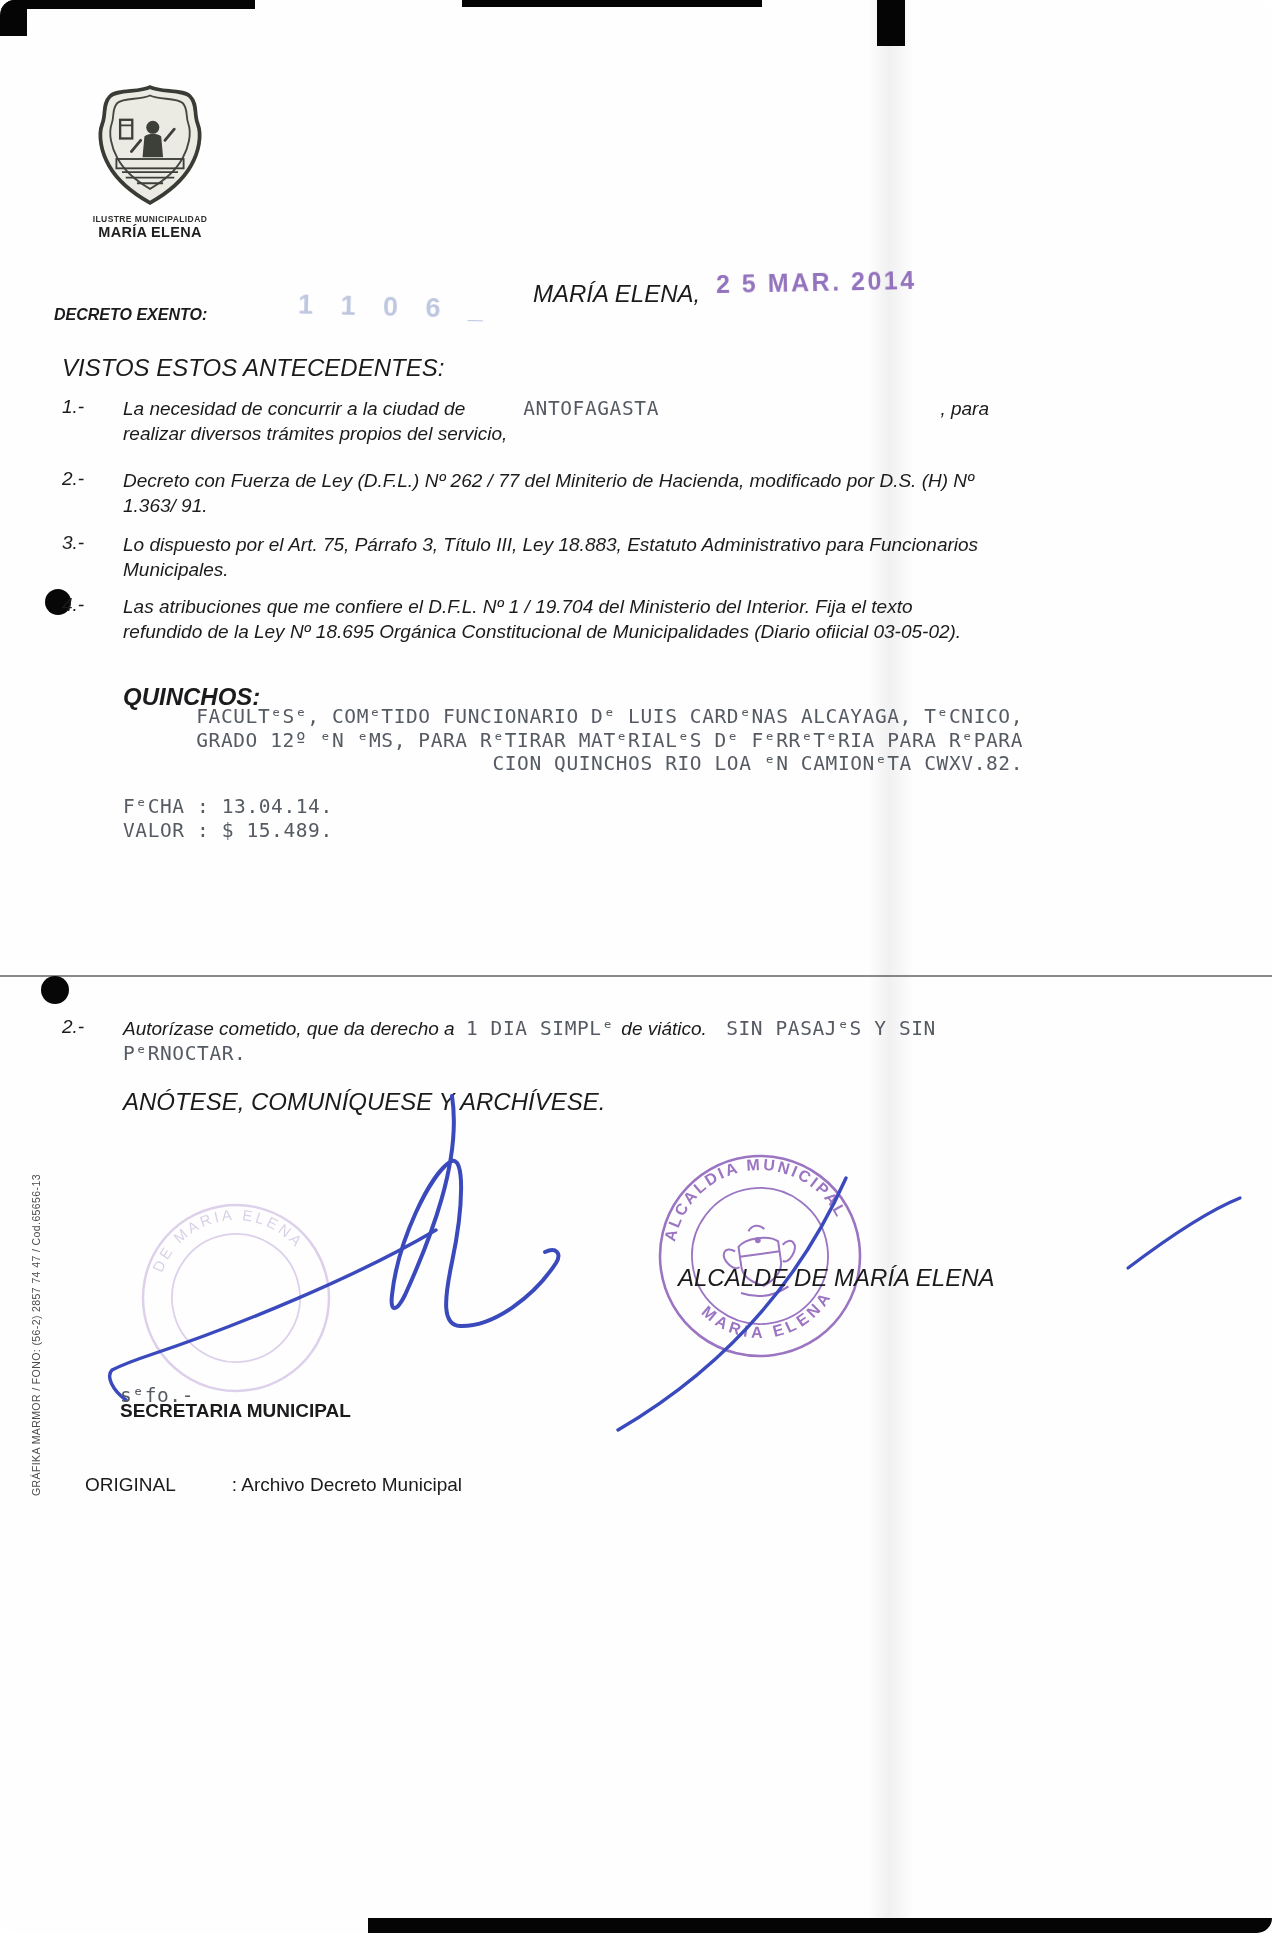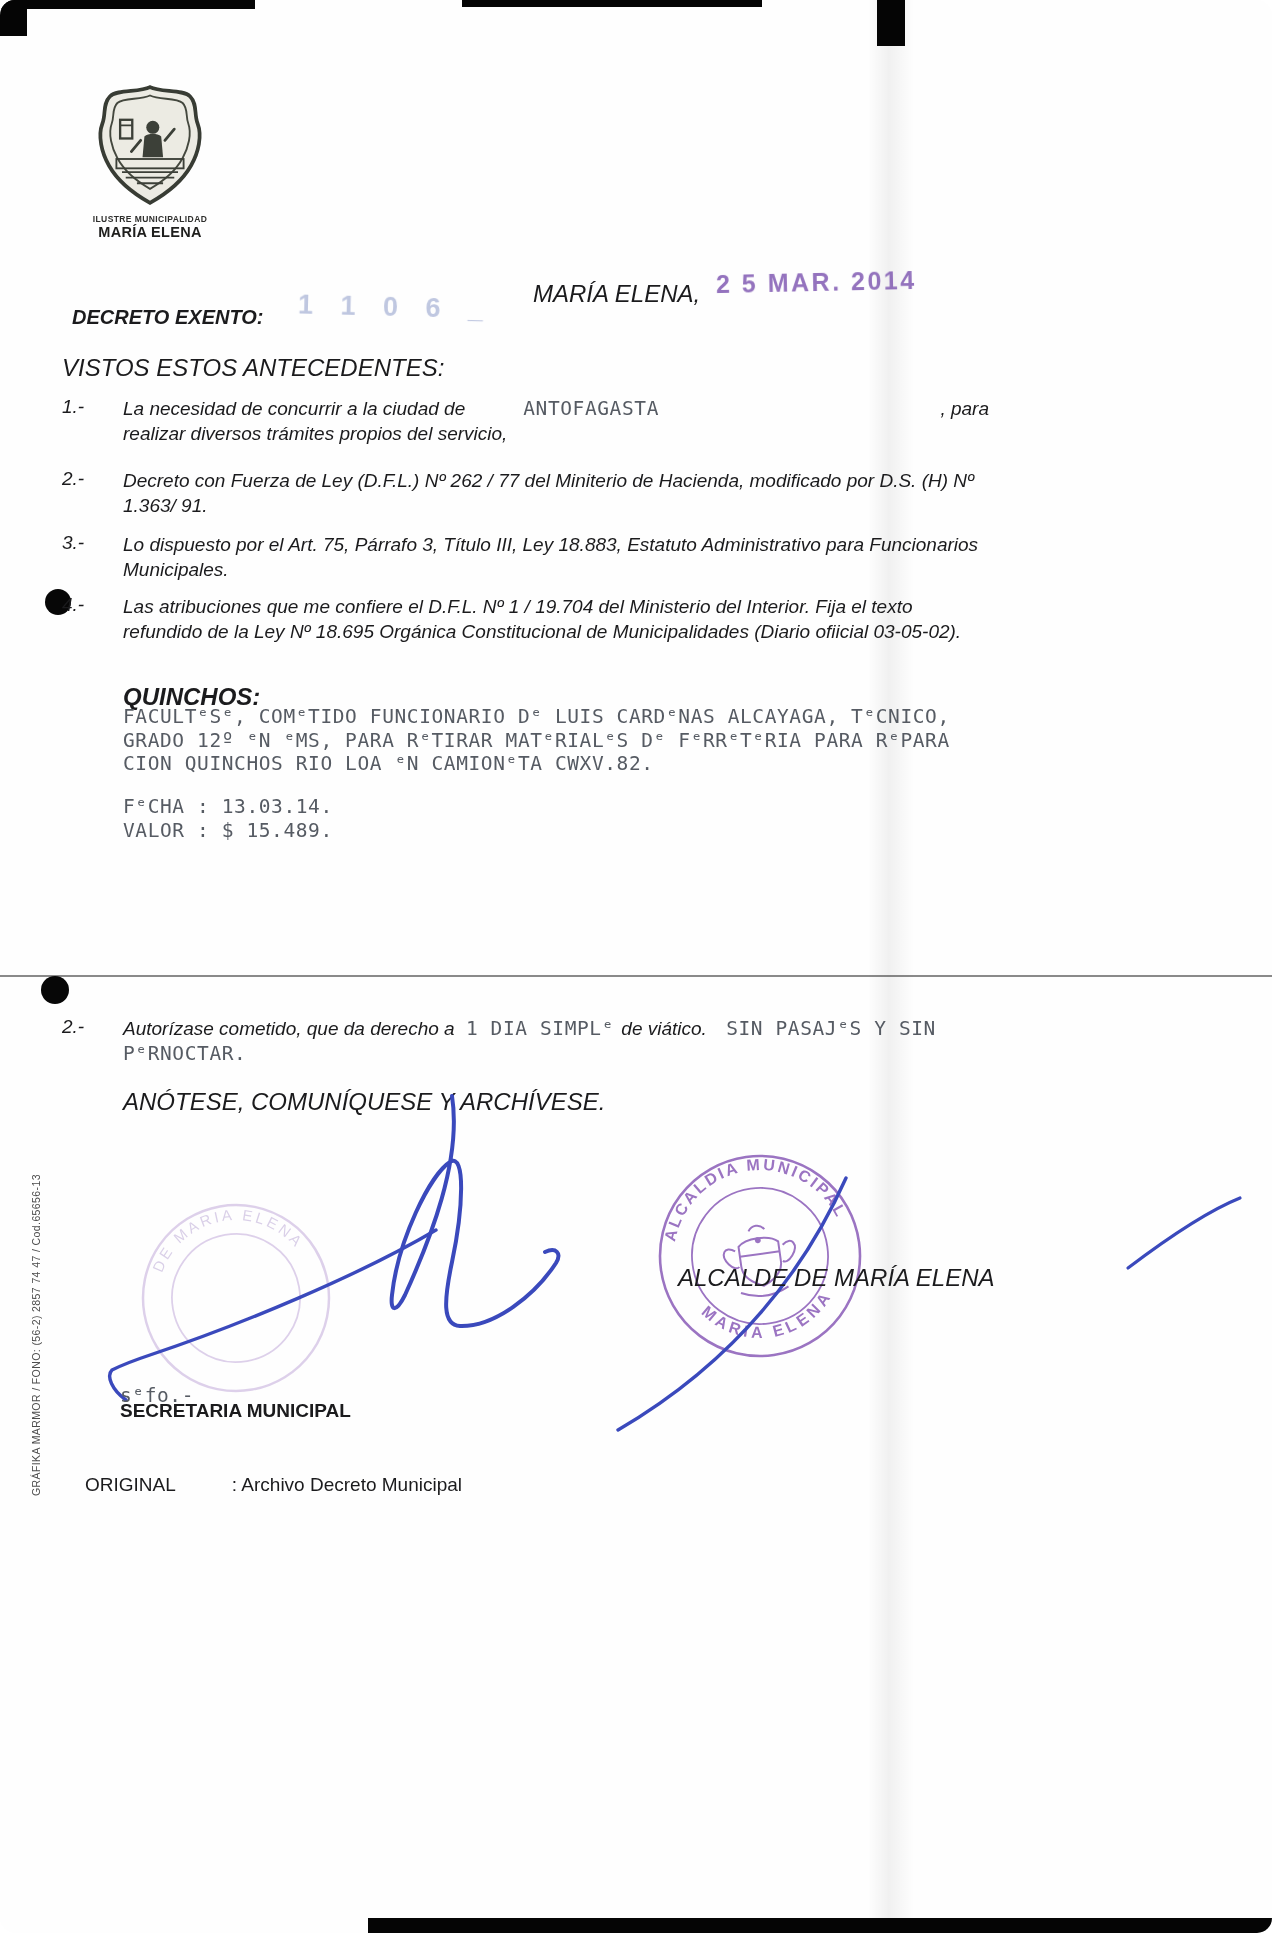--- a/index.html
+++ b/index.html
@@ -2,21 +2,21 @@
 <html><head>
 <meta charset="utf-8">
 <style>
   html,body{margin:0;padding:0;background:#ffffff;}
   .page{position:relative;width:1272px;height:1933px;background:#fefefe;overflow:hidden;
         font-family:"Liberation Sans",sans-serif;color:#1b1b1d;border-radius:15px;}
   .abs{position:absolute;}
   .it{font-style:italic;}
   .bold{font-weight:700;}
   .body-text{font-size:24px;line-height:1.32;}
-  .mono{font-family:"DejaVu Sans Mono","Liberation Mono",monospace;color:#565b63;}
+  .mono{font-family:"DejaVu Sans Mono","Liberation Mono",monospace;color:#565b63;text-align:right;}
   .typed{font-size:19.5px;letter-spacing:0.6px;line-height:23.5px;}
   .num-col{position:absolute;left:62px;font-style:italic;font-size:19px;}
   .item{position:absolute;left:123px;width:866px;font-style:italic;font-size:19px;line-height:1.34;}
   .scan-bar{position:absolute;background:#050505;}
   .hole{position:absolute;background:#070707;border-radius:50%;}
   .fold{position:absolute;left:868px;top:0;width:46px;height:1933px;
         background:linear-gradient(90deg,rgba(0,0,0,0) 0%,rgba(0,0,0,0.055) 45%,rgba(0,0,0,0) 100%);}
   .sep-line{position:absolute;left:0;top:975px;width:1272px;height:2px;background:#3c3c3c;opacity:.6;}
   .seal{position:absolute;left:78px;top:82px;width:144px;text-align:center;}
   .seal-cap1{font-size:8.5px;font-weight:700;letter-spacing:.4px;margin-top:2px;color:#2e2e2c;}
@@ -62,21 +62,21 @@
       <rect x="24" y="82" width="72" height="10" fill="none" stroke="#3c4038" stroke-width="2"></rect>
       <path d="M30,96 L90,96 M34,102 L86,102" stroke="#3c4038" stroke-width="2"></path>
       <path d="M46,108 L74,108" stroke="#3c4038" stroke-width="2"></path>
     </svg>
     <div class="seal-cap1">ILUSTRE MUNICIPALIDAD</div>
     <div class="seal-cap2">MARÍA ELENA</div>
   </div>
 
   <div class="abs it body-text" style="left:533px;top:278px;">MARÍA ELENA,</div>
   <div class="date-stamp">2 5 MAR. 2014</div>
-  <div class="abs it bold" style="left:72px;top:306px;font-size:20px;">DECRETO EXENTO:</div>
+  <div class="abs it bold" style="left:54px;top:306px;font-size:16px;">DECRETO EXENTO:</div>
   <div class="decree-num">1 1 0 6 _</div>
 
   <div class="abs it body-text" style="left:62px;top:352px;">VISTOS ESTOS ANTECEDENTES:</div>
 
   <div class="num-col" style="top:396px;">1.-</div>
   <div class="item" style="top:396px;">
     <div class="line1-flex">
       <span>La necesidad de concurrir a la ciudad de</span>
       <span class="mono typed city" style="font-style:normal;">ANTOFAGASTA</span>
       <span class="push-right">, para</span>
@@ -93,21 +93,21 @@
   <div class="num-col" style="top:594px;">4.-</div>
   <div class="item" style="top:594px;">Las atribuciones que me confiere el D.F.L. Nº 1 / 19.704 del Ministerio del Interior. Fija el texto refundido de la Ley Nº 18.695 Orgánica Constitucional de Municipalidades  (Diario ofiicial 03-05-02).</div>
 
   <div class="abs it bold body-text" style="left:123px;top:681px;">QUINCHOS:</div>
   <div class="abs mono typed" style="left:123px;top:705px;width:900px;">
     <div>FACULTᵉSᵉ, COMᵉTIDO FUNCIONARIO Dᵉ LUIS CARDᵉNAS ALCAYAGA, TᵉCNICO,</div>
     <div>GRADO 12º ᵉN ᵉMS, PARA RᵉTIRAR MATᵉRIALᵉS Dᵉ FᵉRRᵉTᵉRIA PARA RᵉPARA</div>
     <div>CION QUINCHOS RIO LOA ᵉN CAMIONᵉTA CWXV.82.</div>
   </div>
   <div class="abs mono typed" style="left:123px;top:795px;">
-    <div>FᵉCHA : 13.03.14.</div>
+    <div>FᵉCHA : 13.04.14.</div>
     <div>VALOR : $ 15.489.</div>
   </div>
 
   <div class="num-col" style="top:1016px;">2.-</div>
   <div class="item" style="top:1016px;width:960px;">
     <span>Autorízase cometido, que da derecho a</span>
     <span class="mono typed" style="font-style:normal;margin:0 2px 0 6px;">1 DIA SIMPLᵉ</span>
     <span>de viático.</span>
     <span class="mono typed" style="font-style:normal;margin-left:14px;">SIN PASAJᵉS Y SIN</span>
   </div>

